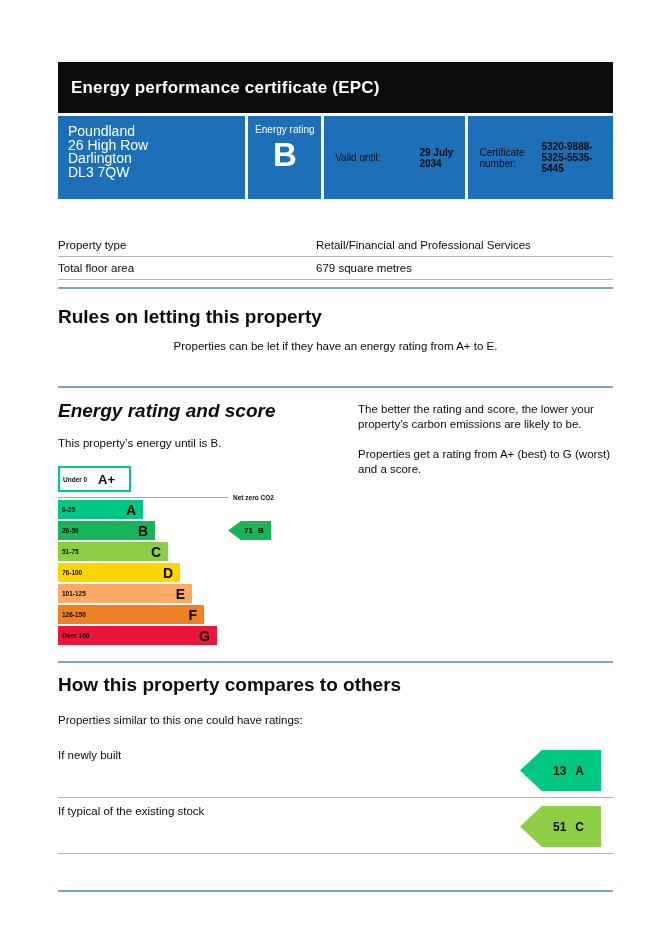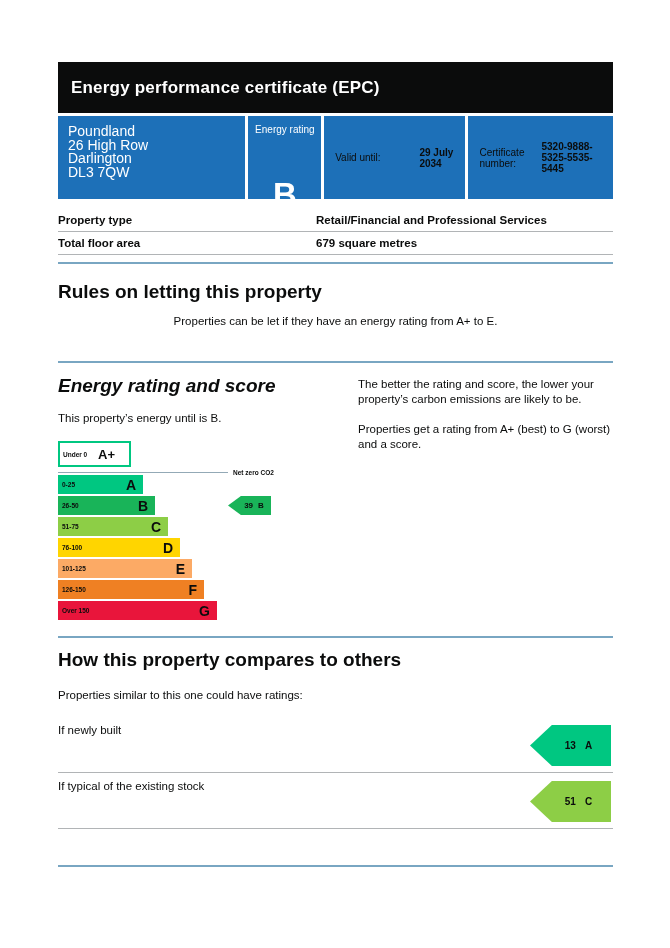--- a/index.html
+++ b/index.html
@@ -7,30 +7,30 @@
     font-family:"Liberation Sans", sans-serif; color:#0b0c0c; }
   .page { padding:62px 57px 0 58px; width:670px; }
 
   
   .title-bar { background:#0b0c0c; height:51px; display:flex; align-items:center; padding-left:13px; }
   .title-bar h1 { color:#ffffff; font-size:17px; font-weight:bold; letter-spacing:.2px; }
 
   .id-row { display:flex; gap:3px; margin-top:3px; height:83px; }
   .id-box { background:#1d70b8; color:#ffffff; }
   .addr-box { width:202px; padding:9px 10px; font-size:14px; line-height:13.5px; }
-  .rating-box { width:79px; display:flex; flex-direction:column; align-items:center; padding-top:8px;gap:40px; }
+  .rating-box { width:79px; display:flex; flex-direction:column; align-items:center; padding-top:8px; }
   .rating-box .rating-label { font-size:10px; }
   .rating-box .rating-letter { font-size:33px; font-weight:bold; line-height:36px; margin-top:2px; }
   .details-box { flex:1; display:flex; flex-direction:row; gap:3px; background:#ffffff; }
   .detail-half { background:#1d70b8; flex:1; display:flex; align-items:center; padding-left:11px; font-size:10px; }
   .detail-half .d-label { width:108px; }
   .detail-half .d-value { font-weight:bold; }
 
   
-  .summary-table { margin-top:10px; font-size:11.5px;font-weight:bold; }
+  .summary-table { margin-top:35px; font-size:11.5px; }
   .srow { display:flex; padding:5px 0; border-bottom:1px solid #b1b4b6; }
   .srow .s-label { width:46.5%; }
 
   .rule-blue { height:2px; background:#79a6c2; border:none; }
   .rule-1 { margin-top:7px; }
   .rule-2 { margin-top:34px; }
   .rule-3 { margin-top:16px; }
   .rule-4 { margin-top:36px; }
 
   h2.section-h { font-size:19px; font-weight:bold; }
@@ -70,24 +70,24 @@
     clip-path:polygon(0 50%, 30% 0, 100% 0, 100% 100%, 30% 100%);
     display:flex; align-items:center; justify-content:center; padding-left:9px; gap:5px;
     font-size:8px; font-weight:bold; }
 
   
   .compare-h { margin-top:11px; }
   .compare-intro { margin-top:18px; font-size:11.5px; }
   .compare-rows { margin-top:16px; }
   .compare-row { position:relative; height:56px; border-bottom:1px solid #b1b4b6; font-size:11.5px; }
   .compare-row .c-label { display:inline-block; padding-top:7px; }
-  .compare-arrow { position:absolute; right:2px; top:8px; width:81px; height:41px;
+  .compare-arrow { position:absolute; right:12px; top:8px; width:81px; height:41px;
     clip-path:polygon(0 50%, 27% 0, 100% 0, 100% 100%, 27% 100%);
     display:flex; align-items:center; justify-content:center; padding-left:16px; gap:9px;
-    font-size:10px; font-weight:bold; color:#0b0c0c; }
+    font-size:12px; font-weight:bold; color:#0b0c0c; }
   .arrow-a { background:#00c781; }
   .arrow-c { background:#8dce46; }
 </style>
 </head>
 <body>
 
 <div class="page">
 
   <div class="title-bar">
     <h1>Energy performance certificate (EPC)</h1>
@@ -170,21 +170,21 @@
         <div class="band band-f">
           <span class="band-range">126-150</span>
           <span class="band-letter">F</span>
         </div>
         <div class="band band-g">
           <span class="band-range">Over 150</span>
           <span class="band-letter">G</span>
         </div>
 
         <div class="score-marker">
-          <span>39</span>
+          <span>71</span>
           <span>B</span>
         </div>
       </div>
     </div>
 
     <div class="rating-right">
       <p>The better the rating and score, the lower your property’s carbon emissions are likely to be.</p>
       <p>Properties get a rating from A+ (best) to G (worst) and a score.</p>
     </div>
   </div>

